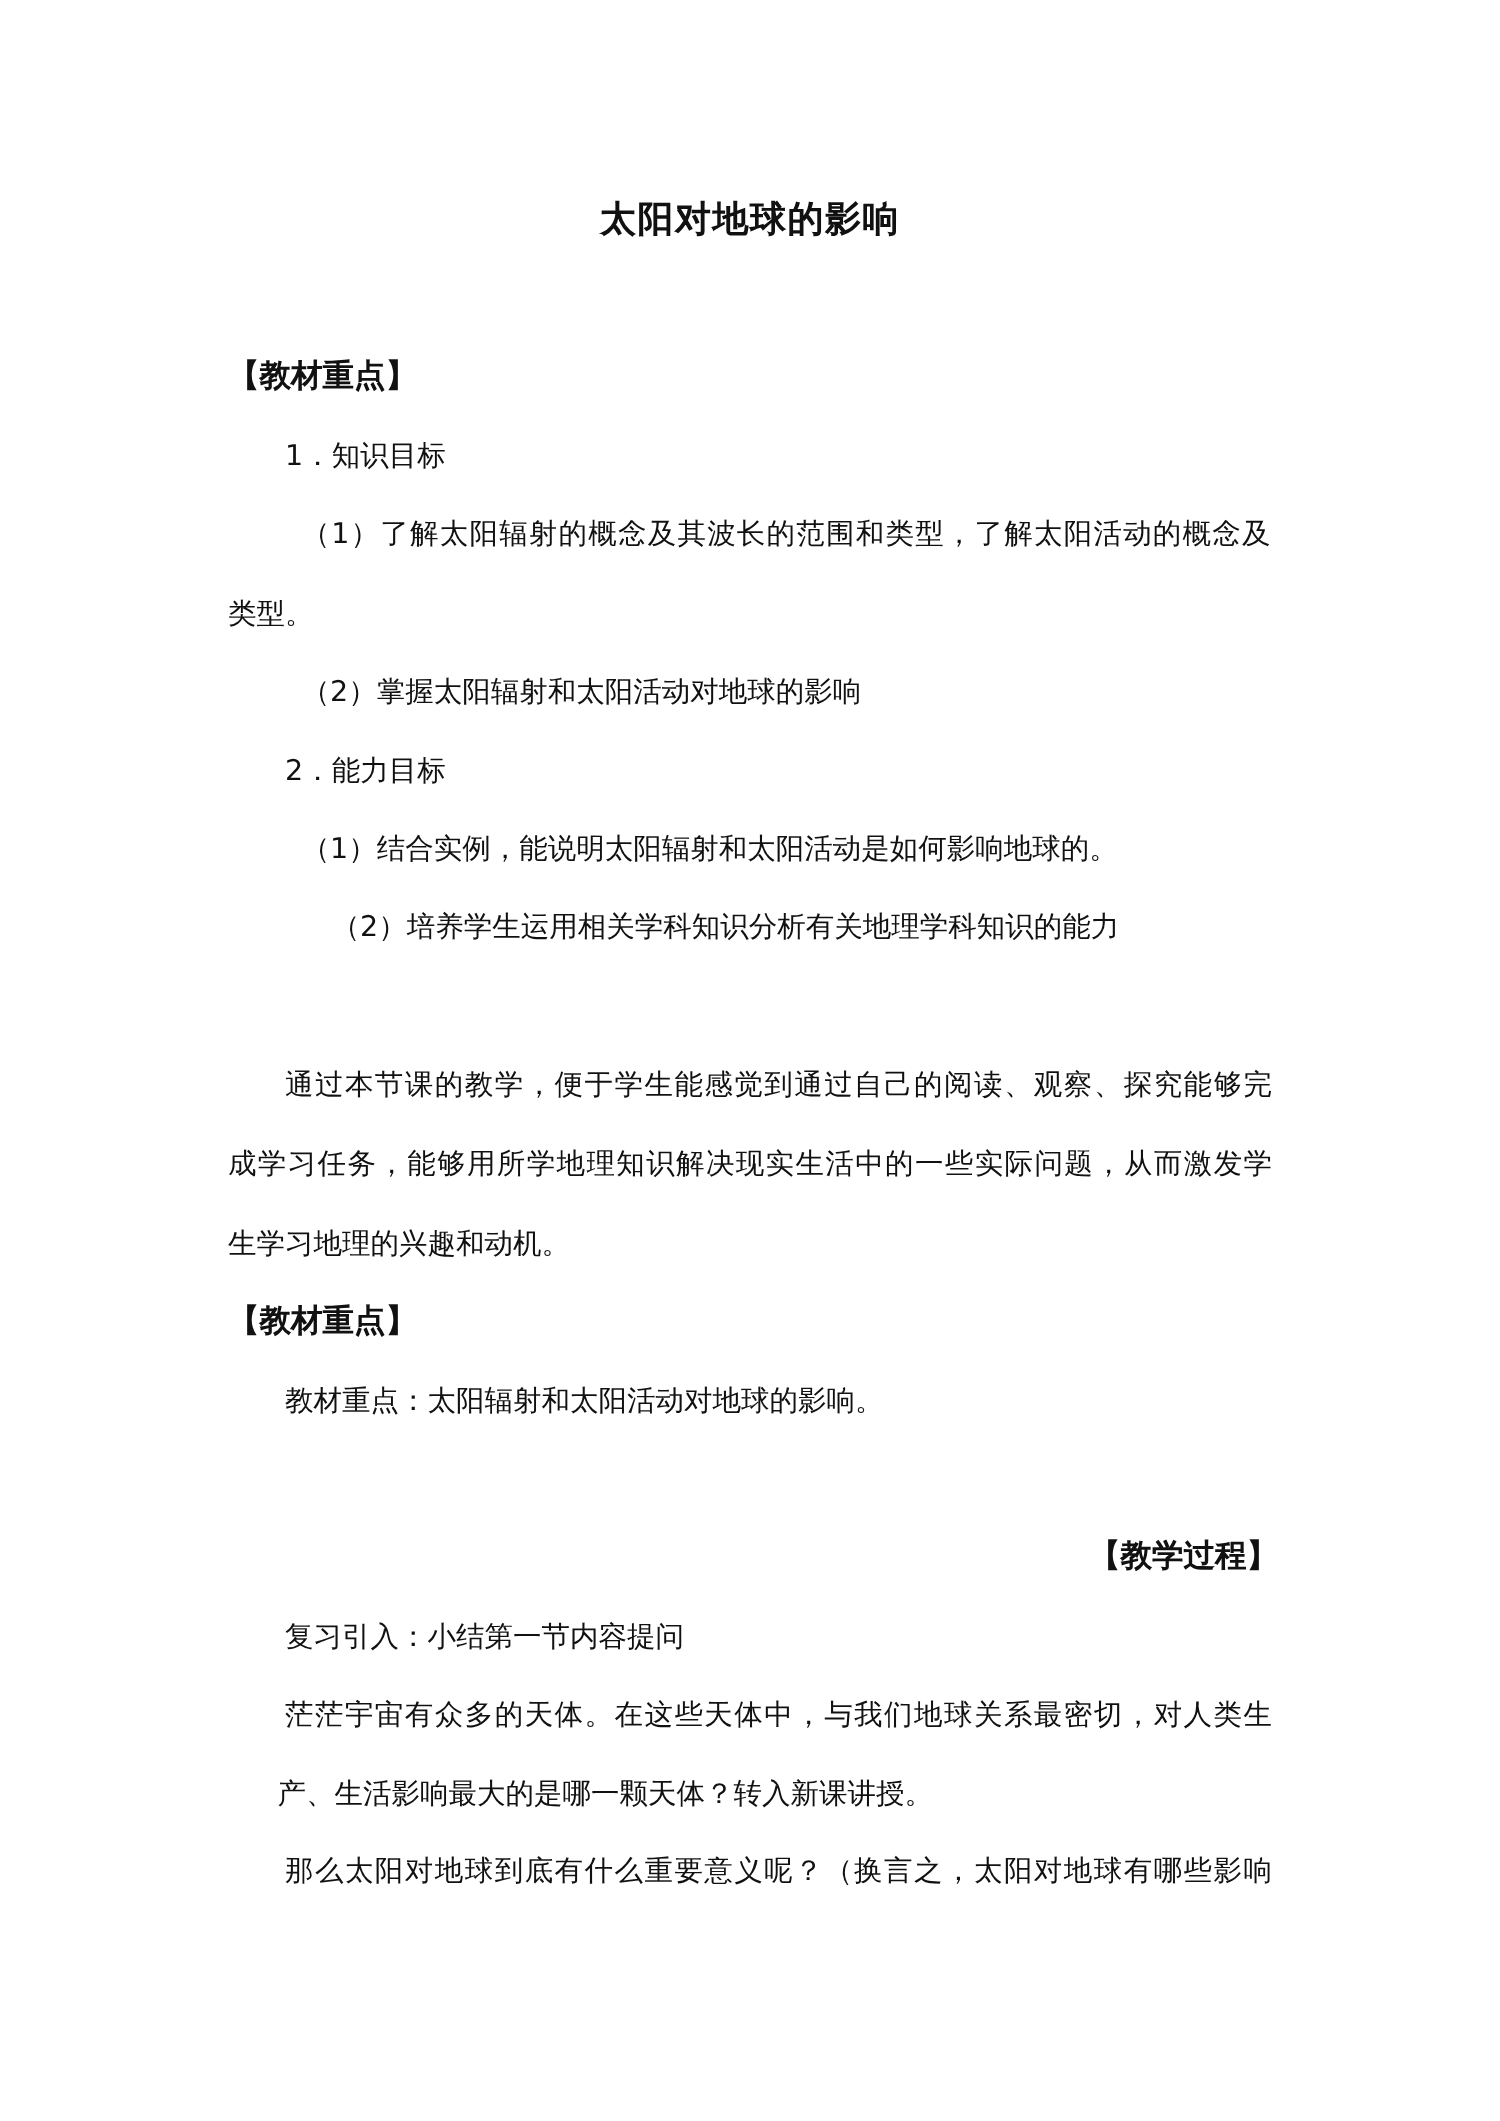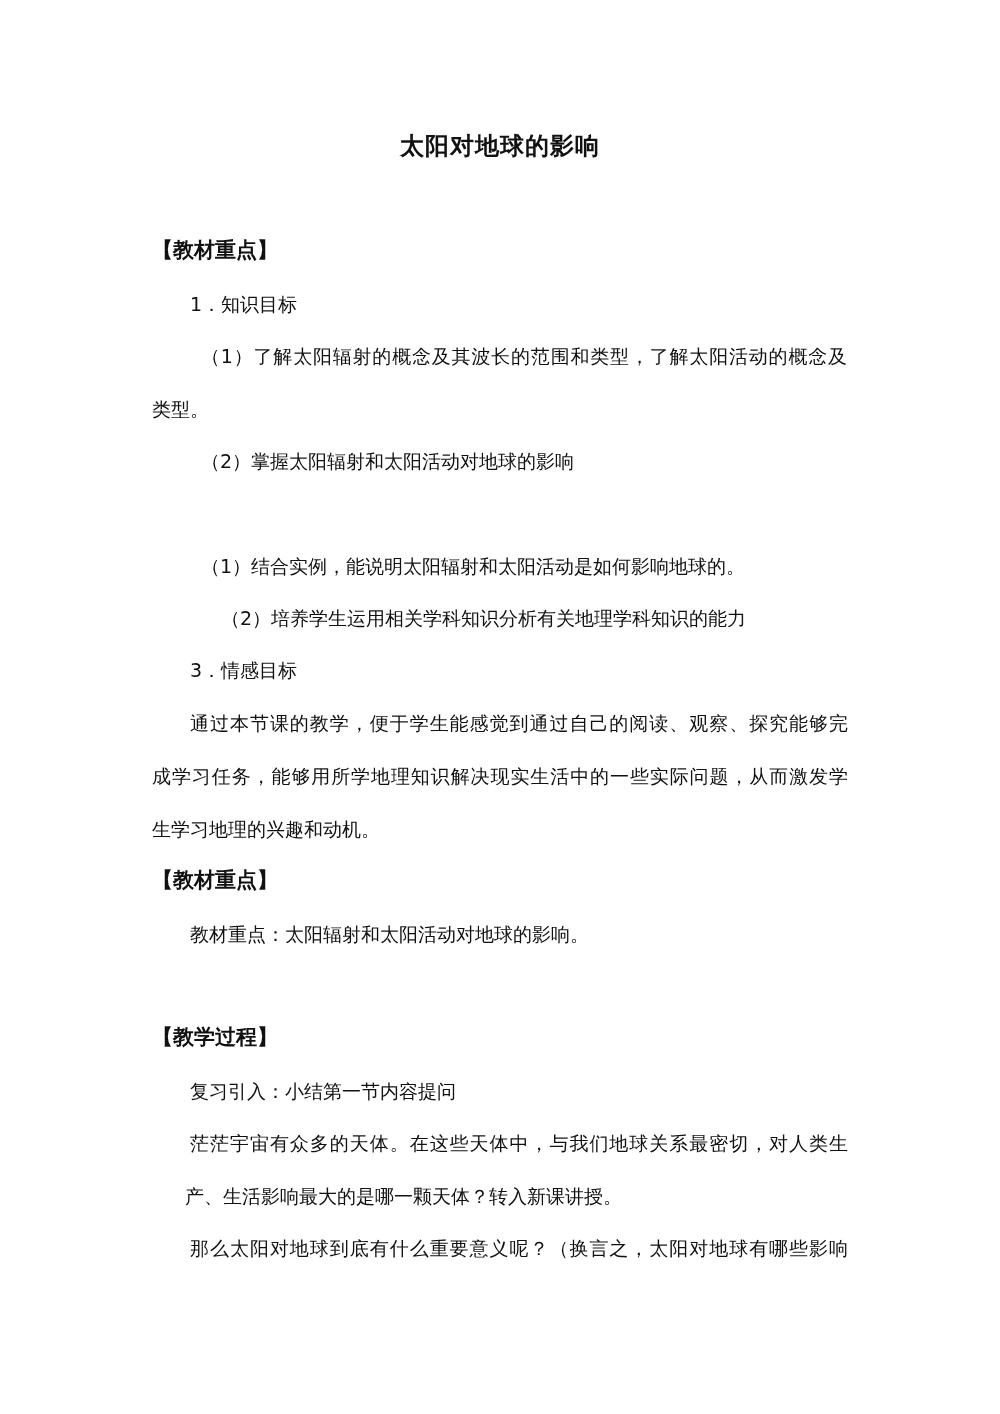--- a/index.html
+++ b/index.html
@@ -28,29 +28,29 @@
 <div class="page">
   <div class="title">太阳对地球的影响</div>
 
   <div class="line heading" style="top:236px;">【教材重点】</div>
 
   <div class="line indent1" style="top:290px;">1．知识目标</div>
   <div class="line indent2 justify" style="top:342px; width:646px;">（1）了解太阳辐射的概念及其波长的范围和类型，了解太阳活动的概念及</div>
   <div class="line" style="top:395px;">类型。</div>
   <div class="line indent2" style="top:447px;">（2）掌握太阳辐射和太阳活动对地球的影响</div>
 
+  <div class="line indent1" style="top:500px;">2．能力目标</div>
   <div class="line indent2" style="top:552px;">（1）结合实例，能说明太阳辐射和太阳活动是如何影响地球的。</div>
   <div class="line indent2" style="top:604px;margin-left:20px;">（2）培养学生运用相关学科知识分析有关地理学科知识的能力</div>
 
-  <div class="line indent1" style="top:656px;">3．情感目标</div>
   <div class="line indent1 justify" style="top:709px; width:658px;">通过本节课的教学，便于学生能感觉到通过自己的阅读、观察、探究能够完</div>
   <div class="line justify" style="top:762px;">成学习任务，能够用所学地理知识解决现实生活中的一些实际问题，从而激发学</div>
   <div class="line" style="top:815px;">生学习地理的兴趣和动机。</div>
 
   <div class="line heading" style="top:866px;">【教材重点】</div>
   <div class="line indent1" style="top:920px;">教材重点：太阳辐射和太阳活动对地球的影响。</div>
 
-  <div class="line heading" style="top:1023px;">【教学过程】</div>
+  <div class="line heading" style="top:1023px;text-align:right;">【教学过程】</div>
   <div class="line indent1" style="top:1077px;">复习引入：小结第一节内容提问</div>
   <div class="line indent1 justify" style="top:1129px; width:658px;">茫茫宇宙有众多的天体。在这些天体中，与我们地球关系最密切，对人类生</div>
   <div class="line" style="top:1182px;margin-left:33px;">产、生活影响最大的是哪一颗天体？转入新课讲授。</div>
-  <div class="line indent1 justify" style="top:1234px; width:658px;">那么太阳对地球到底有什么重要意义呢？（换言之，太阳对地球有哪些影响</div>
+  <div class="line indent1 justify" style="top:1234px; width:658px;font-family:Liberation Mono, monospace;">那么太阳对地球到底有什么重要意义呢？（换言之，太阳对地球有哪些影响</div>
 </div>
 
 </body></html>

